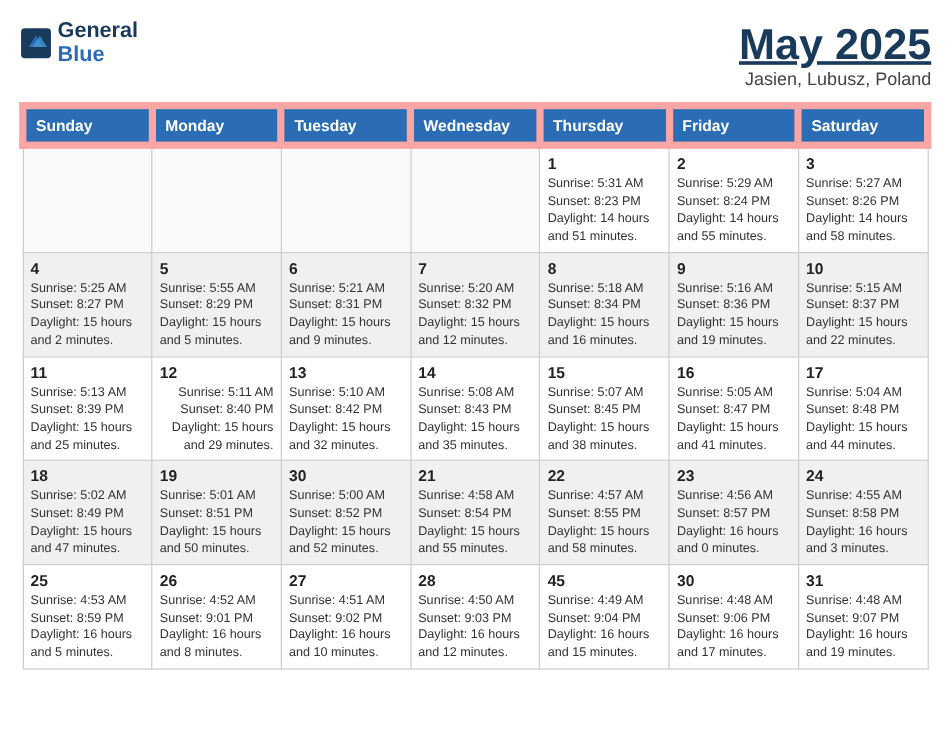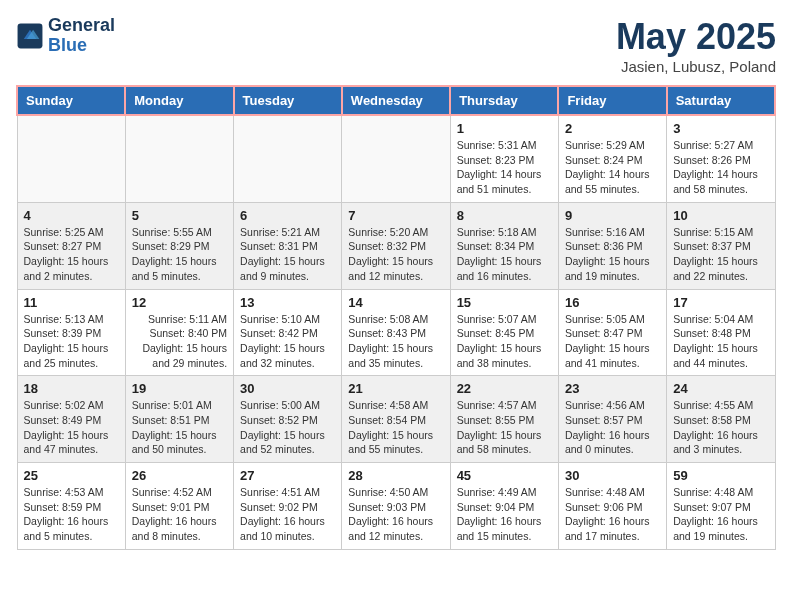--- a/index.html
+++ b/index.html
@@ -31,37 +31,38 @@
       width: 28px;
       height: 28px;
     }
     .title-block {
       text-align: right;
     }
     .month-title {
       font-size: 36px;
       font-weight: bold;
       color: #1a3a5c;
+      text-decoration: underline;
     }
     .subtitle {
       font-size: 15px;
       color: #444;
     }
     .calendar {
       width: 100%;
       border-collapse: collapse;
     }
     .calendar th {
       background: #2a6db5;
       color: #fff;
       font-size: 13px;
       font-weight: bold;
       padding: 6px 8px;
       text-align: left;
-      border: 2px solid #fca5a5;
+      border: 6px solid #fca5a5;
     }
     .calendar td {
       border: 1px solid #ccc;
       vertical-align: top;
       padding: 5px 6px;
       width: 108px;
       min-height: 80px;
       background: #fff;
       font-size: 11px;
       color: #333;
@@ -336,21 +337,21 @@
 and 15 minutes.</div>
         </td>
         <td>
           <span class="day-number">30</span>
           <div class="day-info" style="white-space: pre-line;">Sunrise: 4:48 AM
 Sunset: 9:06 PM
 Daylight: 16 hours
 and 17 minutes.</div>
         </td>
         <td>
-          <span class="day-number">59</span>
+          <span class="day-number">31</span>
           <div class="day-info" style="white-space: pre-line;">Sunrise: 4:48 AM
 Sunset: 9:07 PM
 Daylight: 16 hours
 and 19 minutes.</div>
         </td>
       </tr>
     </tbody>
 </table>
 
 </body></html>

